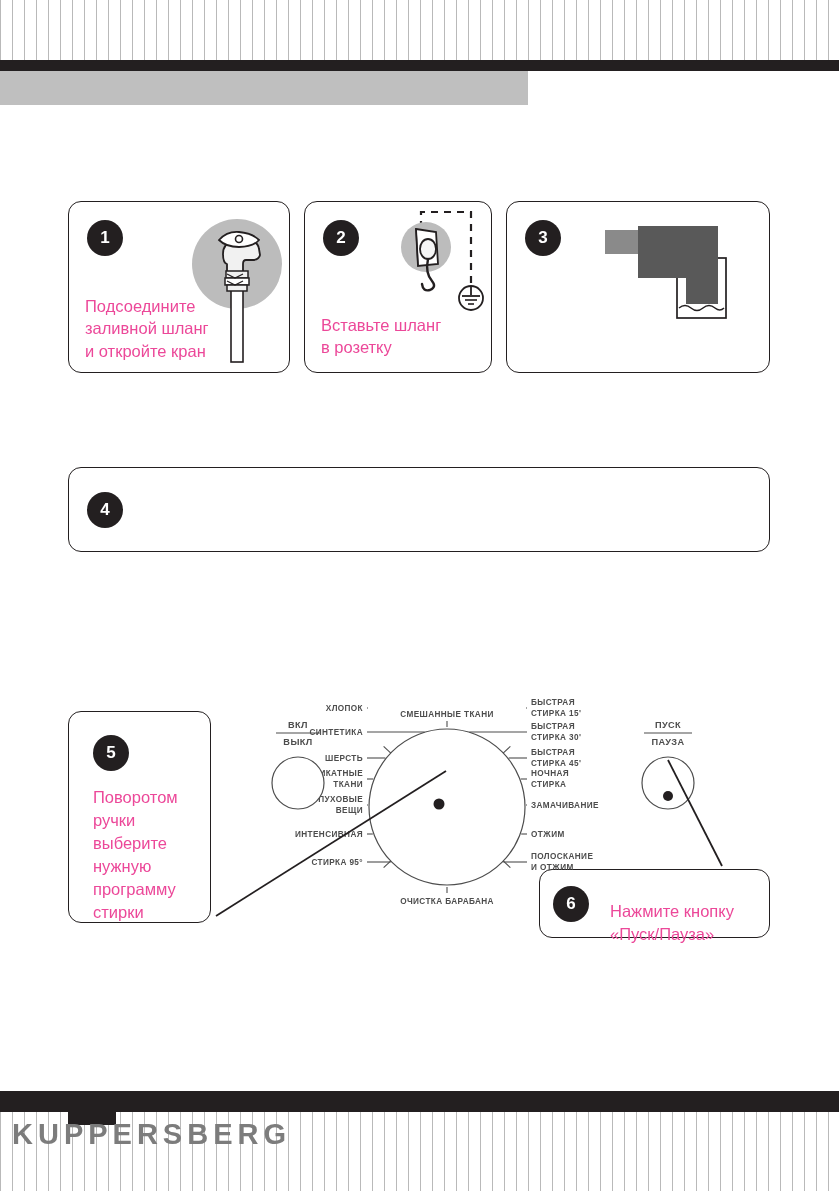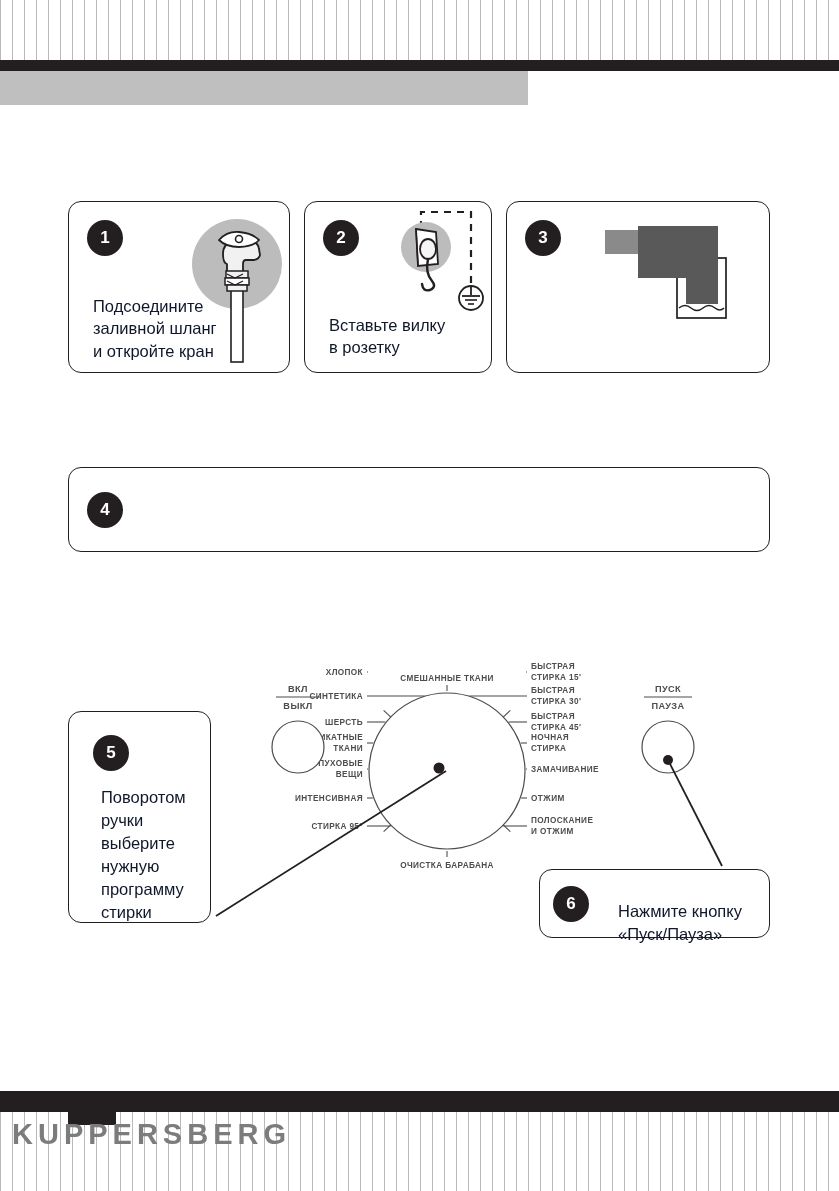--- a/index.html
+++ b/index.html
@@ -46,23 +46,22 @@
     border:1.6px solid #231f20; border-radius:13px;
     background:#ffffff;
   }
   .badge {
     position:absolute; width:36px; height:36px; border-radius:50%;
     background:#231f20; color:#fff;
     font-size:17px; font-weight:bold;
     display:flex; align-items:center; justify-content:center;
   }
   .boxtext {
-    position:absolute; color:#0f172a; font-size:16.5px; line-height:1.35;
+    position:absolute; color:#ec4899; font-size:16.5px; line-height:1.35;
     white-space:pre-line;
-    margin-left:8px;
   }
 
   
   #box1 { left:68px;  top:201px; width:222px; height:172px; }
   #box2 { left:304px; top:201px; width:188px; height:172px; }
   #box3 { left:506px; top:201px; width:264px; height:172px; }
   #badge1 { left:18px; top:18px; }
   #badge2 { left:18px; top:18px; }
   #badge3 { left:18px; top:18px; }
   #text1 { left:16px; top:93px;  }
@@ -84,21 +83,21 @@
   #badge6 { left:13px; top:16px; }
   #text6 { left:70px; top:30px; line-height:1.4; }
 
   
   .ill { position:absolute; }
   #ill1 { left:189px; top:216px; width:96px; height:148px; }
   #ill2 { left:396px; top:207px; width:96px; height:112px; }
   #ill3 { left:600px; top:222px; width:148px; height:105px; }
 
   
-  #panel { position:absolute; left:255px; top:640px; width:530px; height:230px; }
+  #panel { position:absolute; left:255px; top:676px; width:530px; height:230px; }
   #panel svg { display:block; }
 
   
   #pointers { position:absolute; left:0; top:0; width:839px; height:1191px;
               pointer-events:none; }
 </style>
 </head>
 <body>
 
 <div class="stripes" id="stripes-top"></div>
@@ -131,21 +130,21 @@
     <rect x="37" y="55" width="22" height="7" fill="#f1f1f1" stroke="#231f20" stroke-width="1.5"></rect>
     <rect x="36" y="62" width="24" height="7" fill="#ffffff" stroke="#231f20" stroke-width="1.5"></rect>
     <rect x="38" y="69" width="20" height="6" fill="#f1f1f1" stroke="#231f20" stroke-width="1.5"></rect>
     <path d="M38 58 l8 4 l8 -4" fill="none" stroke="#231f20" stroke-width="1.2"></path>
     <path d="M38 65 l8 4 l8 -4" fill="none" stroke="#231f20" stroke-width="1.2"></path>
   </svg>
 </div>
 
 <div class="box" id="box2">
   <div class="badge" id="badge2">2</div>
-  <div class="boxtext" id="text2">Вставьте вилку
+  <div class="boxtext" id="text2">Вставьте шланг
 в розетку</div>
 </div>
 <div class="ill" id="ill2">
   <svg width="96" height="112" viewBox="0 0 96 112">
 
     <path d="M25 34 L25 5 L75 5 L75 80" fill="none" stroke="#231f20" stroke-width="2.2" stroke-dasharray="7 6"></path>
 
     <circle cx="75" cy="91" r="12" fill="#ffffff" stroke="#231f20" stroke-width="1.8"></circle>
     <path d="M75 79 L75 88" stroke="#231f20" stroke-width="1.8"></path>
     <path d="M66 89 L84 89" stroke="#231f20" stroke-width="1.8"></path>

